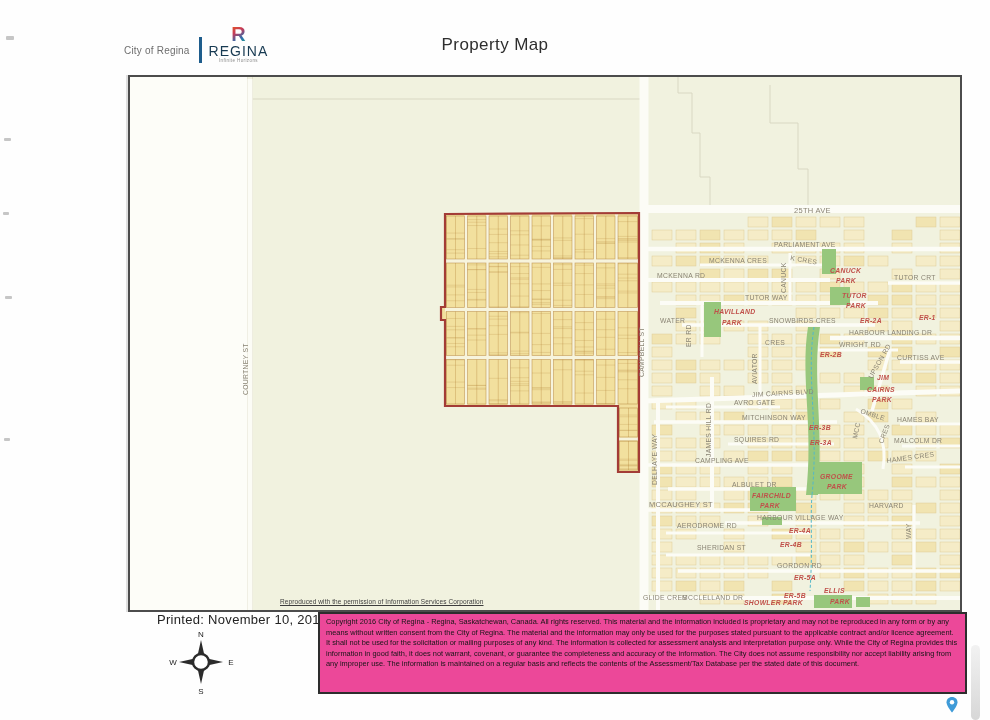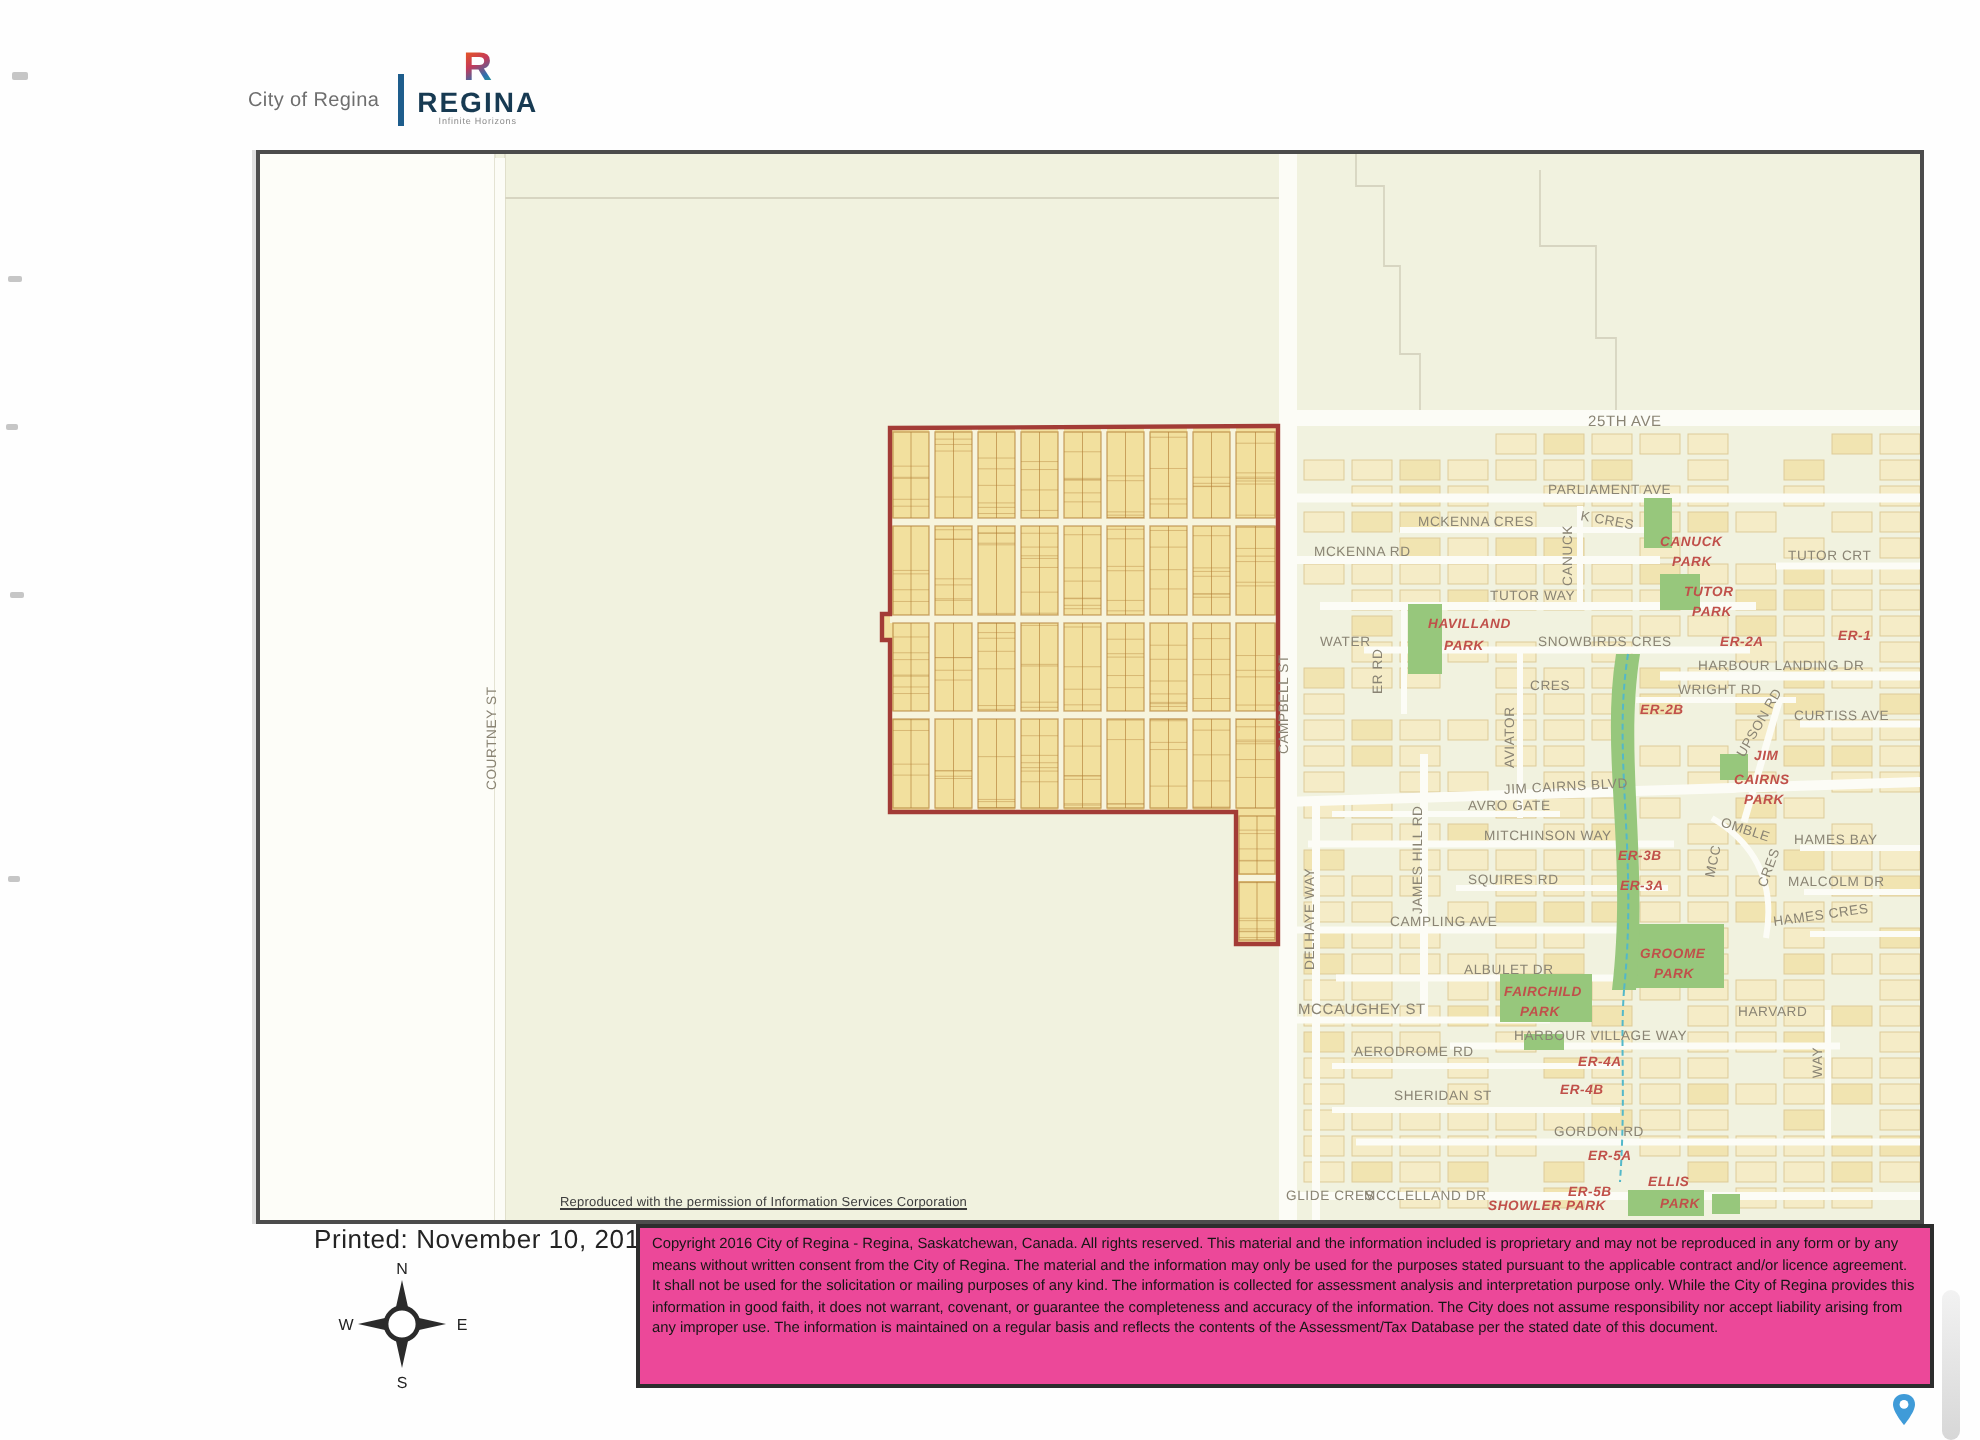--- a/index.html
+++ b/index.html
@@ -5,21 +5,21 @@
   html,body{margin:0;padding:0;}
   body{width:990px;height:720px;background:#ffffff;font-family:"Liberation Sans",sans-serif;overflow:hidden;}
   #page{position:relative;width:990px;height:720px;background:#fefefe;}
 
   
   #logo-block{position:absolute;left:124px;top:24px;display:flex;align-items:center;}
   #org-text{font-size:10px;color:#6e6e6e;letter-spacing:.2px;margin-top:14px;}
   #logo-divider{width:3px;height:26px;background:#1e5d8c;margin:12px 7px 0 9px;}
   #logo-word{display:flex;flex-direction:column;align-items:center;line-height:1;}
   #logo-r{font-size:20px;font-weight:bold;background:linear-gradient(150deg,#e0512d 15%,#c43a5a 40%,#2f6fae 70%,#1fa28c 95%);-webkit-background-clip:text;background-clip:text;color:transparent;margin-bottom:0px;}
-  #logo-name{font-size:14px;font-weight:bold;letter-spacing:1px;color:#173a52;}
+  #logo-name{font-size:14px;font-weight:normal;letter-spacing:1px;color:#173a52;}
   #logo-tagline{font-size:4.5px;color:#8a8a8a;letter-spacing:.4px;margin-top:1px;}
   #page-title{position:absolute;left:0;top:35px;width:100%;text-align:center;font-size:17px;color:#2e2e2e;letter-spacing:.4px;}
 
   
   #map-frame{position:absolute;left:128px;top:75px;width:830px;height:533px;border:2px solid #4c4c4c;background:#fde047;box-shadow:-2px 0 0 rgba(0,0,0,.12);}
   #map-svg{position:absolute;left:0;top:0;}
   #permission-note{position:absolute;left:150px;top:521px;font-size:6.5px;color:#3c3c3c;text-decoration:underline;letter-spacing:.1px;}
 
   
   #printed-date{position:absolute;left:157px;top:612px;font-size:13px;color:#232323;letter-spacing:.3px;}
@@ -37,20 +37,21 @@
 
   <div id="logo-block">
     <span id="org-text">City of Regina</span>
     <span id="logo-divider"></span>
     <span id="logo-word">
       <span id="logo-r">R</span>
       <span id="logo-name">REGINA</span>
       <span id="logo-tagline">Infinite Horizons</span>
     </span>
   </div>
+  <div id="page-title">Property Map</div>
 
   <div id="map-frame">
     <svg id="map-svg" width="830" height="533" viewBox="0 0 830 533">
         <rect x="0" y="0" width="830" height="533" fill="#f1f2df"></rect>
         <rect x="0" y="0" width="118" height="533" fill="#fdfdf8"></rect>
         <g stroke="#d7d5c1" stroke-width="0.9" fill="none">
           <path d="M120,22 H510"></path>
           <path d="M548,0 V16 H562 V56 H570 V100 H580 V130"></path>
           <path d="M640,8 V46 H668 V92 H678 V128"></path>
         </g>

